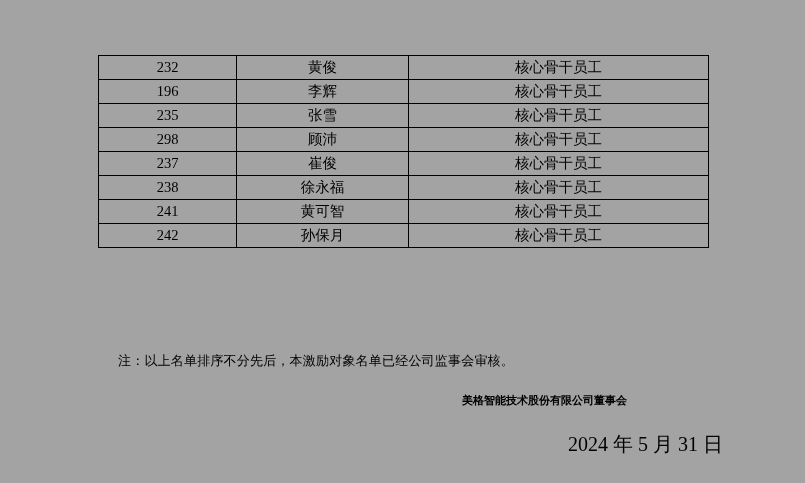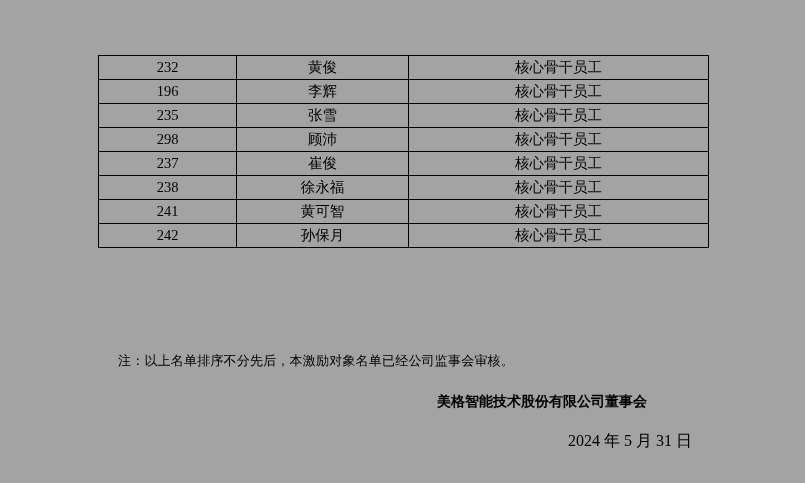--- a/index.html
+++ b/index.html
@@ -45,31 +45,31 @@
     position: absolute;
     left: 118px;
     top: 326px;
     font-size: 13px;
     letter-spacing: 0.2px;
     white-space: nowrap;
     margin-top: 26px;
   }
   .signature {
     position: absolute;
-    left: 437px;
+    left: 462px;
     top: 393px;
-    font-size: 14px;
+    font-size: 11px;
     font-weight: bold;
     white-space: nowrap;
   }
   .date {
     position: absolute;
     left: 568px;
     top: 431px;
-    font-size: 16px;
+    font-size: 20px;
     white-space: nowrap;
   }
 </style>
 </head>
 <body>
 
 <div class="page">
 
   <table class="doc-table">
     <colgroup>

